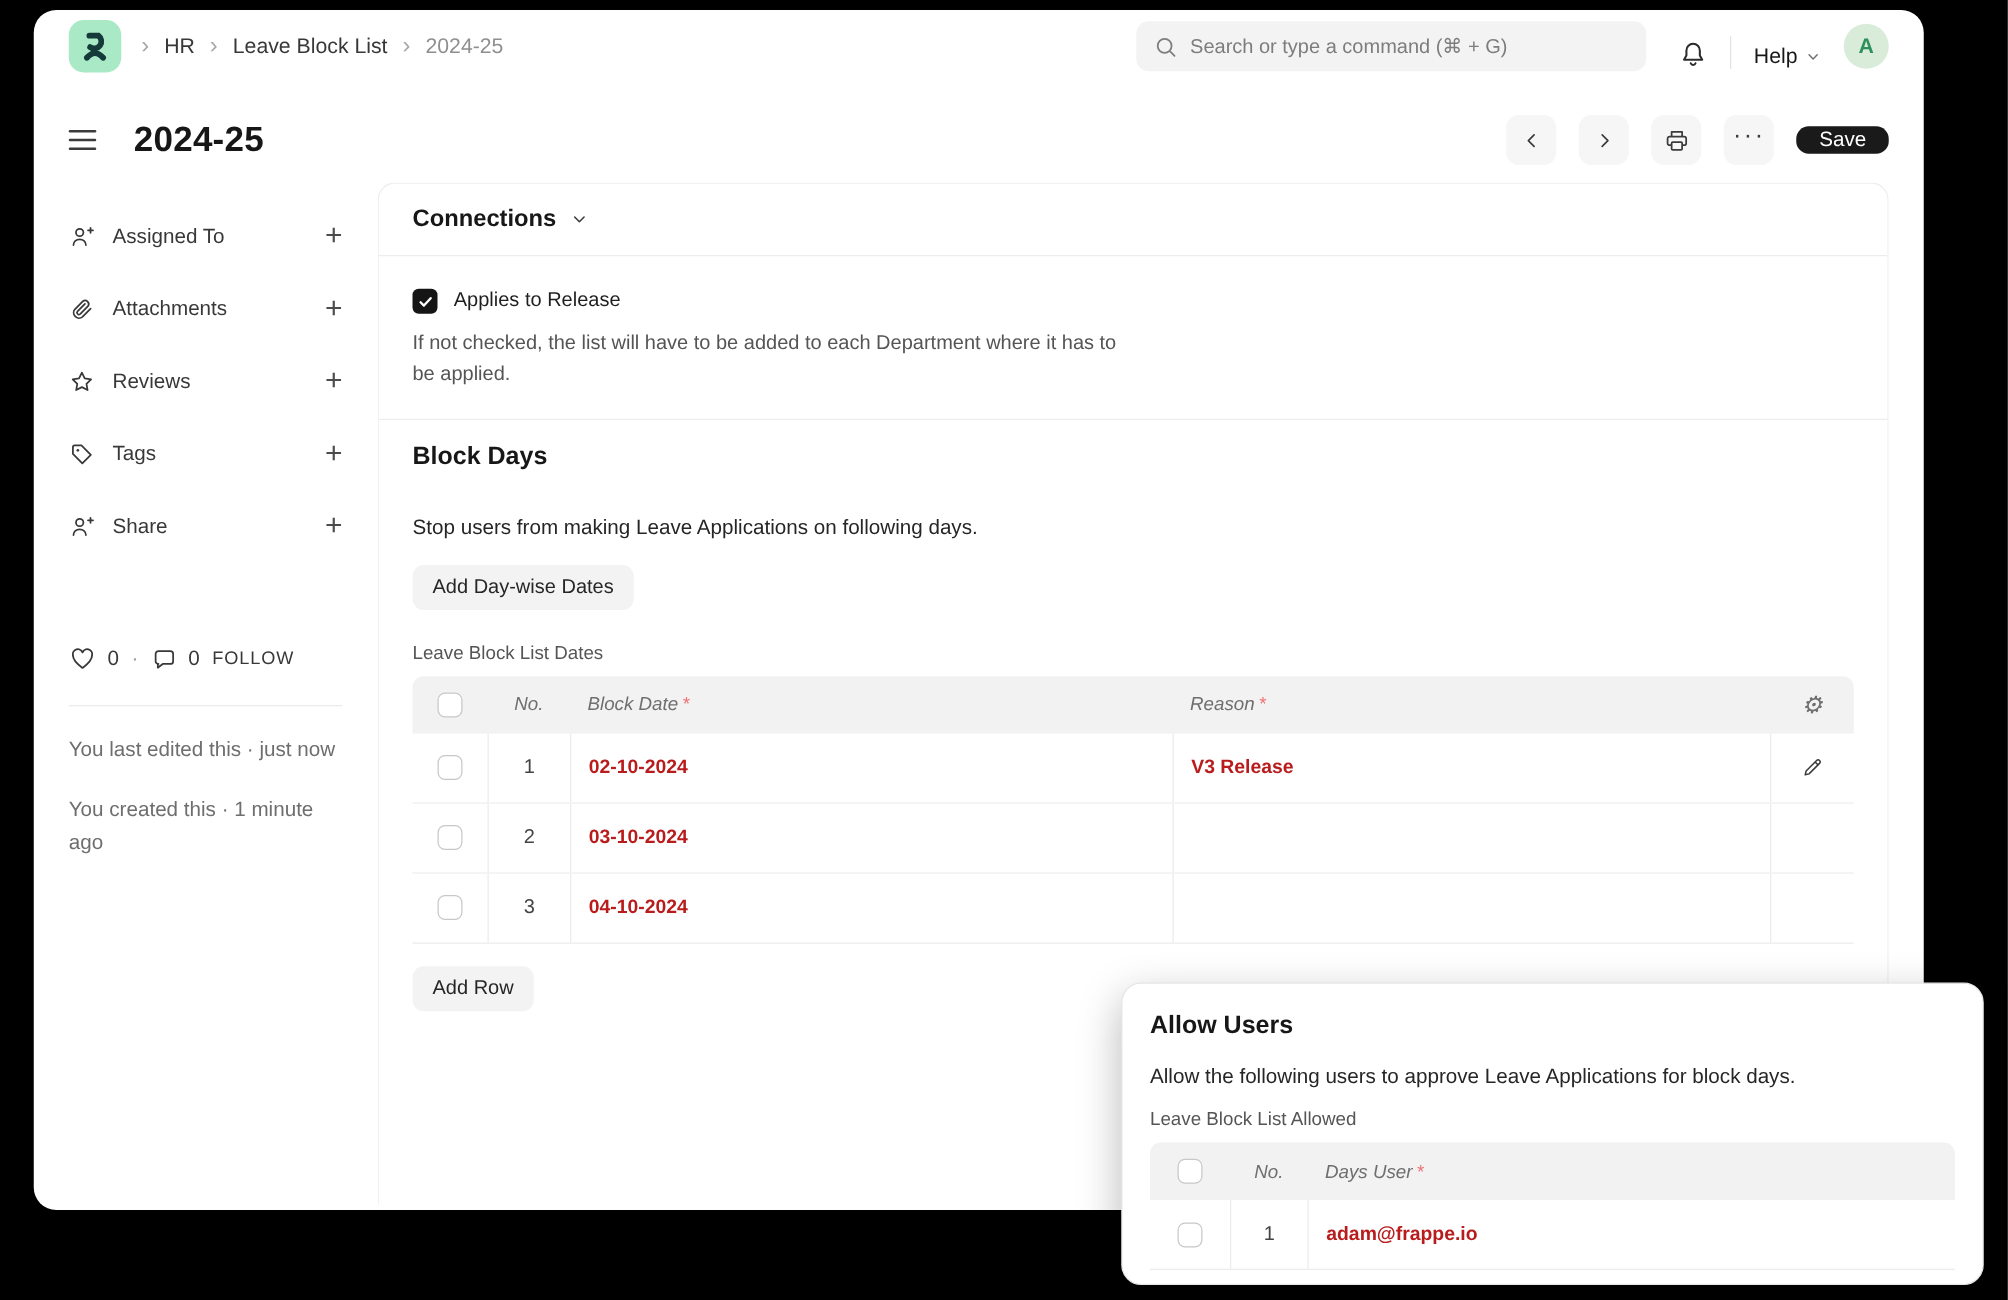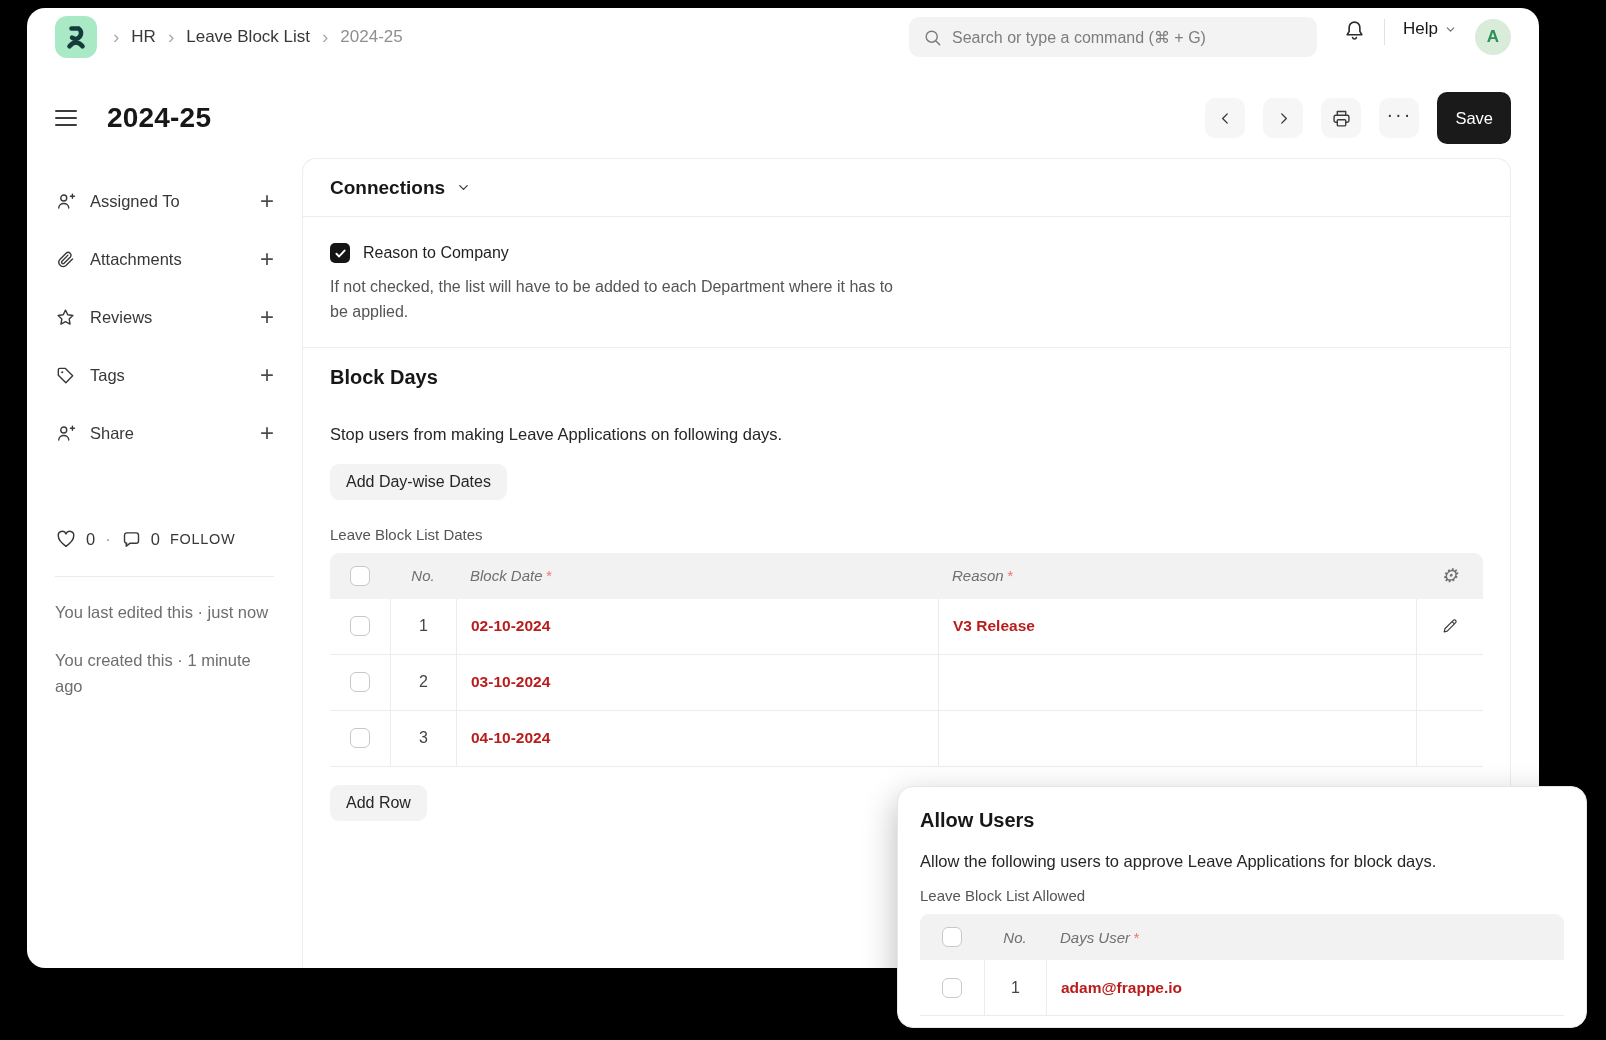--- a/index.html
+++ b/index.html
@@ -12,37 +12,37 @@
   
   .navbar { display:flex; align-items:center; height:58px; padding:0 28px; }
   .logo { width:42px; height:42px; border-radius:12px; background:#a9e9c6;
           display:flex; align-items:center; justify-content:center; flex:0 0 auto; }
   .crumbs { display:flex; align-items:center; gap:12px; margin-left:16px; font-size:17px; }
   .crumb-sep { color:#a8a8a8; font-size:19px; line-height:1; transform:translateY(-1px); }
   .crumb { color:#383838; font-weight:500; }
   .crumb.current { color:#8f8f8f; font-weight:400; }
   .searchbox { margin-left:auto; width:408px; height:40px; background:#f3f3f3; border-radius:10px;
                display:flex; align-items:center; gap:10px; padding:0 14px; color:#7d7d7d; font-size:16px; }
-  .nav-right { display:flex; align-items:flex-start; margin-left:26px; gap:18px; }
+  .nav-right { display:flex; align-items:flex-end; margin-left:26px; gap:18px; }
   .bell { color:#2b2b2b; display:flex; }
   .divider-v { width:1px; height:26px; background:#e2e2e2; }
   .help { display:flex; align-items:center; gap:6px; font-size:17px; color:#171717; }
   .avatar { width:36px; height:36px; border-radius:50%; background:#d8ecd9; color:#2e8f5b;
             font-weight:700; font-size:17px; display:flex; align-items:center; justify-content:center; }
 
   
   .titlebar { display:flex; align-items:center; padding:26px 28px 14px; }
   .burger { display:flex; flex-direction:column; gap:5px; width:22px; cursor:pointer; }
   .burger span { height:2px; background:#3b3b3b; border-radius:2px; }
   .page-title { font-size:28px; font-weight:700; margin-left:30px; letter-spacing:.2px; }
   .tb-actions { margin-left:auto; display:flex; align-items:center; gap:18px; }
   .icon-btn { width:40px; height:40px; border-radius:10px; background:#f6f6f6; border:none;
               display:flex; align-items:center; justify-content:center; color:#3b3b3b; cursor:pointer; }
   .ellipsis-glyph { font-size:20px; letter-spacing:2px; color:#3b3b3b; line-height:0; padding-bottom:8px; }
-  .save-btn { height:52px; padding:0 18px; border:none; border-radius:10px; background:#1a1a1a;
+  .save-btn { height:22px; padding:0 18px; border:none; border-radius:10px; background:#1a1a1a;
               color:#fff; font-size:16.5px; font-weight:500; cursor:pointer; font-family:inherit; }
 
   
   .body { display:flex; align-items:stretch; height:818px; }
   .sidebar { width:275px; flex:0 0 auto; padding:14px 28px 0; }
   .side-item { display:flex; align-items:center; height:58px; color:#383838; font-size:16.5px; }
   .side-item .s-icon { display:flex; margin-right:14px; color:#383838; }
   .plus { margin-left:auto; font-size:24px; font-weight:300; color:#4c4c4c; line-height:1; cursor:pointer; }
   .likes-row { display:flex; align-items:center; margin-top:66px; color:#383838; font-size:16.5px; }
   .likes-row .cnt { margin-left:9px; }
@@ -259,21 +259,21 @@
             </svg>
         </div>
 
 
         <div class="checkbox-row">
           <span class="checkbox">
             <svg width="13" height="13" viewBox="0 0 24 24" fill="none" stroke="#fff" stroke-width="3.4" stroke-linecap="round" stroke-linejoin="round">
                 <path d="M4.5 12.5 l5 5 L19.5 6.5"></path>
               </svg>
           </span>
-          <span>Reason to Company</span>
+          <span>Applies to Release</span>
         </div>
         <div class="form-desc">If not checked, the list will have to be added to each Department where it has to be applied.</div>
 
         <div class="section-divider"></div>
 
         <div class="block-days">
           <div class="sec-title">Block Days</div>
           <div class="bd-desc">Stop users from making Leave Applications on following days.</div>
           <button class="btn-gray">Add Day-wise Dates</button>
           <div class="table-label">Leave Block List Dates</div>

